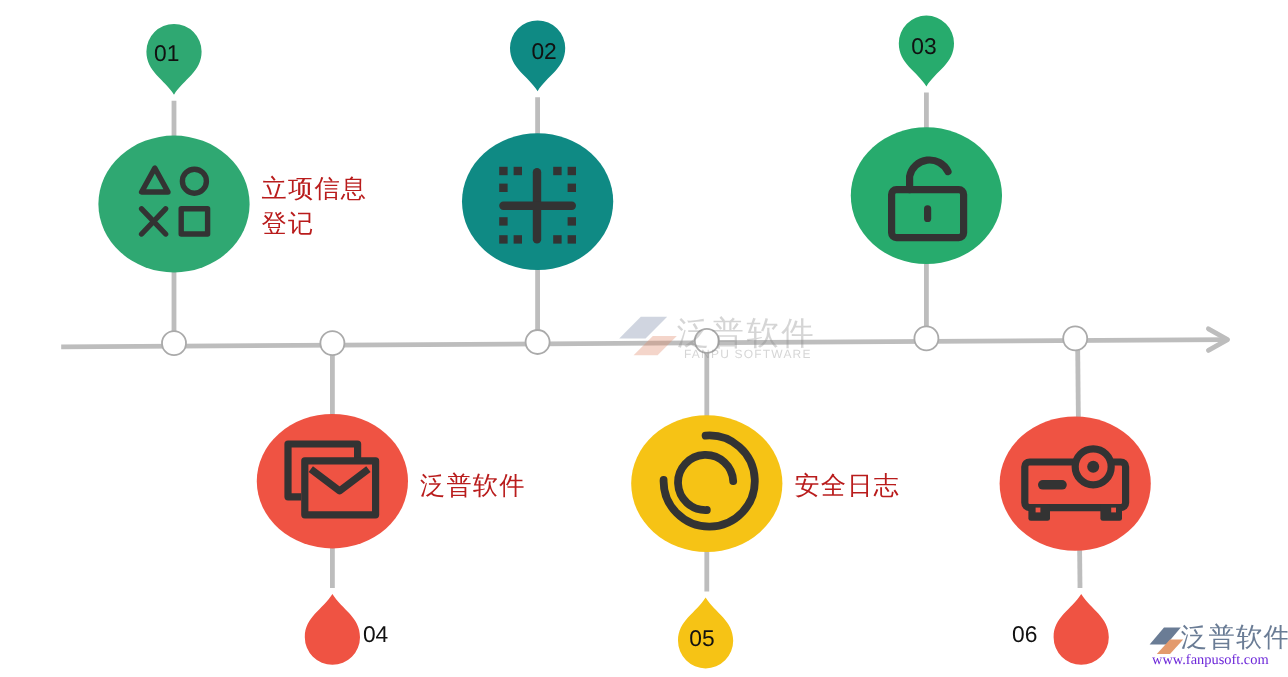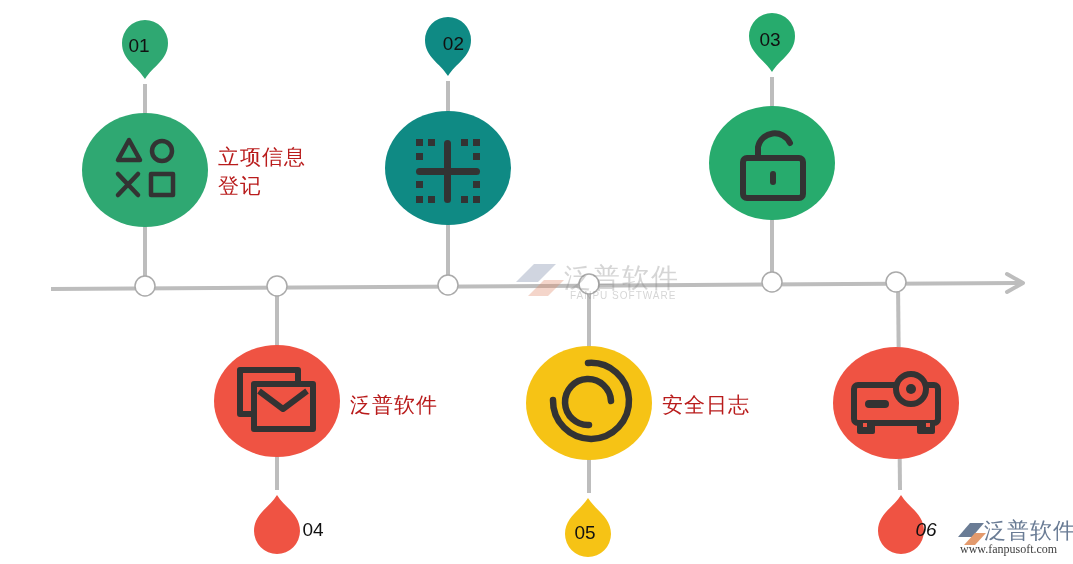--- a/index.html
+++ b/index.html
@@ -7,21 +7,21 @@
          font-family: "DejaVu Sans", "Liberation Sans", sans-serif; }
   .stage { position: absolute; left: 0; top: 0; width: 1073px; height: 564px; margin-left: 14px; }
   svg.lines { position: absolute; left: 0; top: 0; }
   .label { position: absolute; font-size: 21px; line-height: 29px; color: #b91c1c; white-space: nowrap; letter-spacing: 1px; }
   .pin-num { position: absolute; font-family: "Liberation Sans", sans-serif; font-size: 19px; color: #111; width: 40px; text-align: center; }
   .wm-center { position: absolute; left: 496px; top: 258px; opacity: 0.35; }
   .wm-center .wm-cn { font-size: 27px; color: #8a8a8a; letter-spacing: 2px; position: absolute; left: 54px; top: 2px; white-space: nowrap;}
   .wm-center .wm-en { font-family: "Liberation Sans", sans-serif; font-size: 10px; color: #8a8a8a; letter-spacing: 1px; position: absolute; left: 60px; top: 32px; white-space: nowrap; text-align: right;}
   .wm-corner { position: absolute; left: 940px; top: 516px; }
   .wm-corner .wm-cn { position: absolute; left: 30px; top: 0; font-size: 22px; color: #6a7c95; letter-spacing: 1px; white-space: nowrap; }
-  .wm-corner .wm-en { position: absolute; left: 6px; top: 26px; font-family: "Liberation Serif", serif; font-size: 12px; color: #404040; white-space: nowrap; }
+  .wm-corner .wm-en { position: absolute; left: 6px; top: 26px; font-family: "Liberation Serif", serif; font-size: 12px; color: #6d28d9; white-space: nowrap; }
 </style>
 </head>
 <body>
 
 <div class="stage">
 
   <svg class="lines" width="1073" height="564" viewBox="0 0 1073 564">
 
     <g>
       <line x1="37" y1="289" x2="1008" y2="283" stroke="#bdbdbd" stroke-width="4"></line>
@@ -135,21 +135,21 @@
       <path d="M944,537 L956,523 L970,523 L958,537 Z" fill="#6a7c95"></path>
       <path d="M950,545 L961,533 L972,533 L961,545 Z" fill="#e39a6d"></path>
     </g>
   </svg>
 
   <div class="pin-num" style="left:105px; top:35px;">01</div>
   <div class="pin-num" style="left:410px; top:33px;text-align:right;">02</div>
   <div class="pin-num" style="left:736px; top:29px;text-align:center;">03</div>
   <div class="pin-num" style="left:240px; top:519px;padding-left:39px;">04</div>
   <div class="pin-num" style="left:551px; top:522px;">05</div>
-  <div class="pin-num" style="left:892px; top:519px;font-style:italic;">06</div>
+  <div class="pin-num" style="left:820px; top:519px;">06</div>
 
   <div class="label" style="left:204px; top:143px;">
     <div>立项信息</div>
     <div>登记</div>
   </div>
   <div class="label" style="left:837px; top:135px;">
   </div>
   <div class="label" style="left:336px; top:391px;">泛普软件</div>
   <div class="label" style="left:648px; top:391px;">安全日志</div>
 

